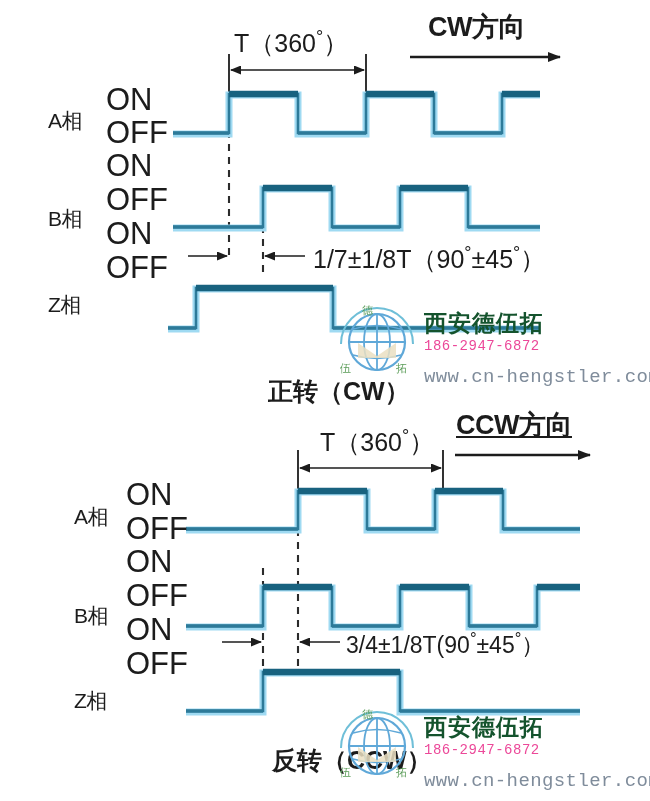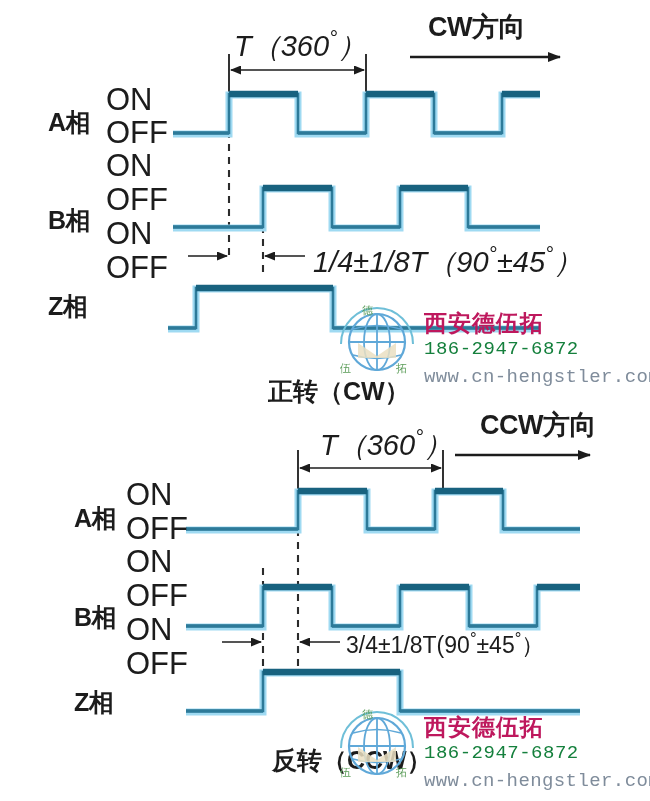--- a/index.html
+++ b/index.html
@@ -33,33 +33,32 @@
 
   
   .lbl {
     position: absolute;
     white-space: nowrap;
     line-height: 1;
     color: #1c1c1c;
     font-family: "Liberation Sans", "DejaVu Sans", sans-serif;
   }
   .phase-name {
-    font-size: 25px;
-    font-weight: 700;
+    font-size: 21px;
+    font-weight: 400;
     letter-spacing: -0.5px;
   }
   .onoff {
     font-size: 31px;
     font-weight: 400;
     letter-spacing: 0px;
   }
   .annot {
-    font-size: 29px;
-    font-weight: 400;
-    font-style: italic;
+    font-size: 25px;
+    font-weight: 400;
   }
   .annot-small {
     font-size: 23px;
     font-weight: 400;
   }
   .dir-label {
     font-size: 27px;
     font-weight: 700;
     letter-spacing: -0.5px;
   }
@@ -76,27 +75,27 @@
   }
   .wm-globe { position: absolute; left: 0; top: 0; }
   .wm-text {
     position: absolute;
     white-space: nowrap;
     font-family: "Liberation Sans", "DejaVu Sans", sans-serif;
   }
   .wm-cn {
     font-size: 23px;
     font-weight: 700;
-    color: #be185d;
+    color: #14532d;
     letter-spacing: 1px;
   }
   .wm-phone {
-    font-size: 19px;
-    font-weight: 400;
-    color: #15803d;
+    font-size: 14px;
+    font-weight: 400;
+    color: #ec4899;
     letter-spacing: 0.5px;
     font-family: "Liberation Mono", "DejaVu Sans Mono", monospace;
   }
   .wm-url {
     font-size: 19px;
     font-weight: 400;
     color: #7f8c9b;
     letter-spacing: 0.4px;
     font-family: "Liberation Mono", "DejaVu Sans Mono", monospace;
   }
@@ -165,21 +164,21 @@
     </g>
   </svg>
 
   <span class="lbl dir-label" style="left:428px; top:14px;">CW方向</span>
 
   <span class="lbl annot" style="left:234px; top:28px;">
     <span>T</span><span>（</span><span>360</span><span class="sup-deg">°</span><span>）</span>
   </span>
 
   <span class="lbl annot" style="left:313px; top:244px;">
-    <span>1/4±1/8T</span><span>（</span><span>90</span><span class="sup-deg">°</span><span>±45</span><span class="sup-deg">°</span><span>）</span>
+    <span>1/7±1/8T</span><span>（</span><span>90</span><span class="sup-deg">°</span><span>±45</span><span class="sup-deg">°</span><span>）</span>
   </span>
 
   <span class="lbl phase-name" style="left:48px; top:110px;">A相</span>
   <span class="lbl phase-name" style="left:48px; top:208px;">B相</span>
   <span class="lbl phase-name" style="left:48px; top:294px;">Z相</span>
 
   <span class="lbl onoff" style="left:106px; top:84px;">ON</span>
   <span class="lbl onoff" style="left:106px; top:117px;">OFF</span>
   <span class="lbl onoff" style="left:106px; top:150px;">ON</span>
   <span class="lbl onoff" style="left:106px; top:184px;">OFF</span>
@@ -247,21 +246,21 @@
     </g>
 
     <g>
       <path d="M186,312 L263,312 L263,273 L400,273 L400,312 L580,312" fill="none" stroke="#9fdaf2" stroke-width="7" stroke-linejoin="miter"></path>
       <path d="M186,311 L263,311 L263,272 L400,272 L400,311 L580,311" fill="none" stroke="#2d7a99" stroke-width="2.6" stroke-linejoin="miter"></path>
       <path d="M263,272 L400,272" fill="none" stroke="#18627f" stroke-width="6.5"></path>
       <path d="M186,311 L263,311 M400,311 L580,311" fill="none" stroke="#2d7a99" stroke-width="3.4"></path>
     </g>
   </svg>
 
-  <span class="lbl dir-label" style="left:480px; top:12px;">CCW方向</span>
+  <span class="lbl dir-label" style="left:456px; top:12px;text-decoration:underline;">CCW方向</span>
 
   <span class="lbl annot" style="left:320px; top:27px;">
     <span>T</span><span>（</span><span>360</span><span class="sup-deg">°</span><span>）</span>
   </span>
 
   <span class="lbl annot-small" style="left:346px; top:231px;">
     <span>3/4±1/8T(</span><span>90</span><span class="sup-deg">°</span><span>±45</span><span class="sup-deg">°</span><span>）</span>
   </span>
 
   <span class="lbl phase-name" style="left:74px; top:106px;">A相</span>

